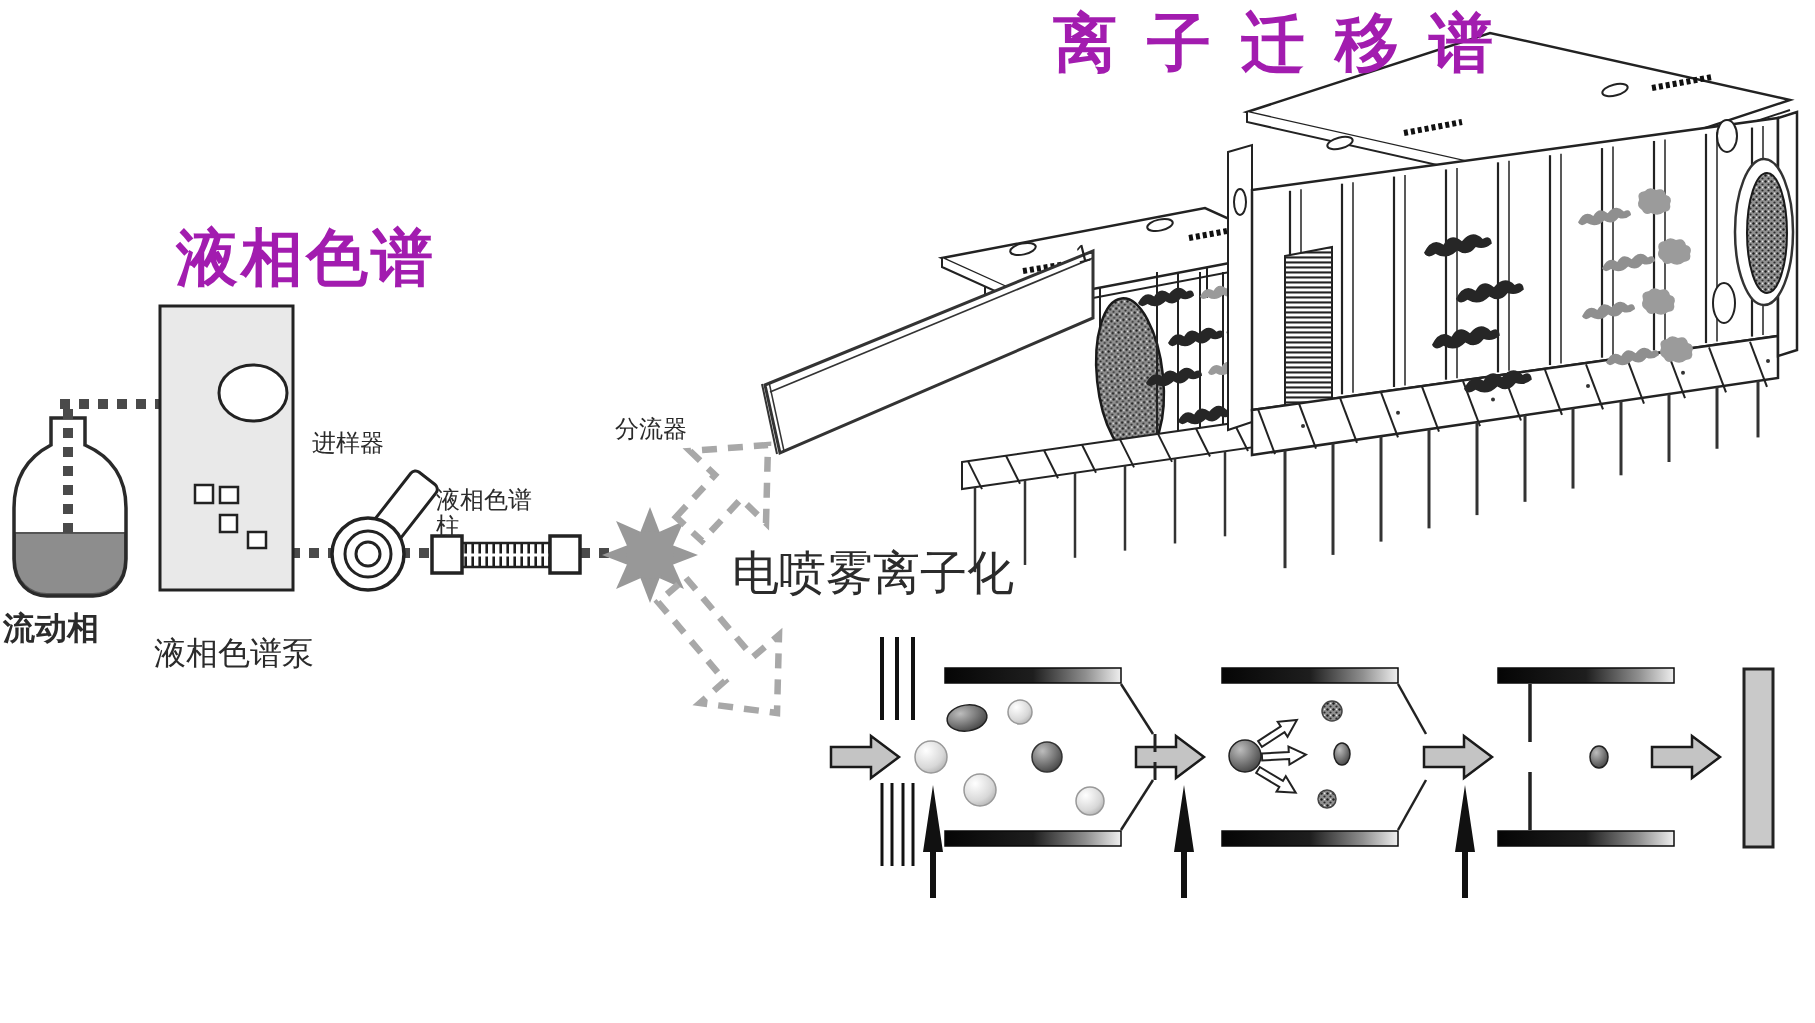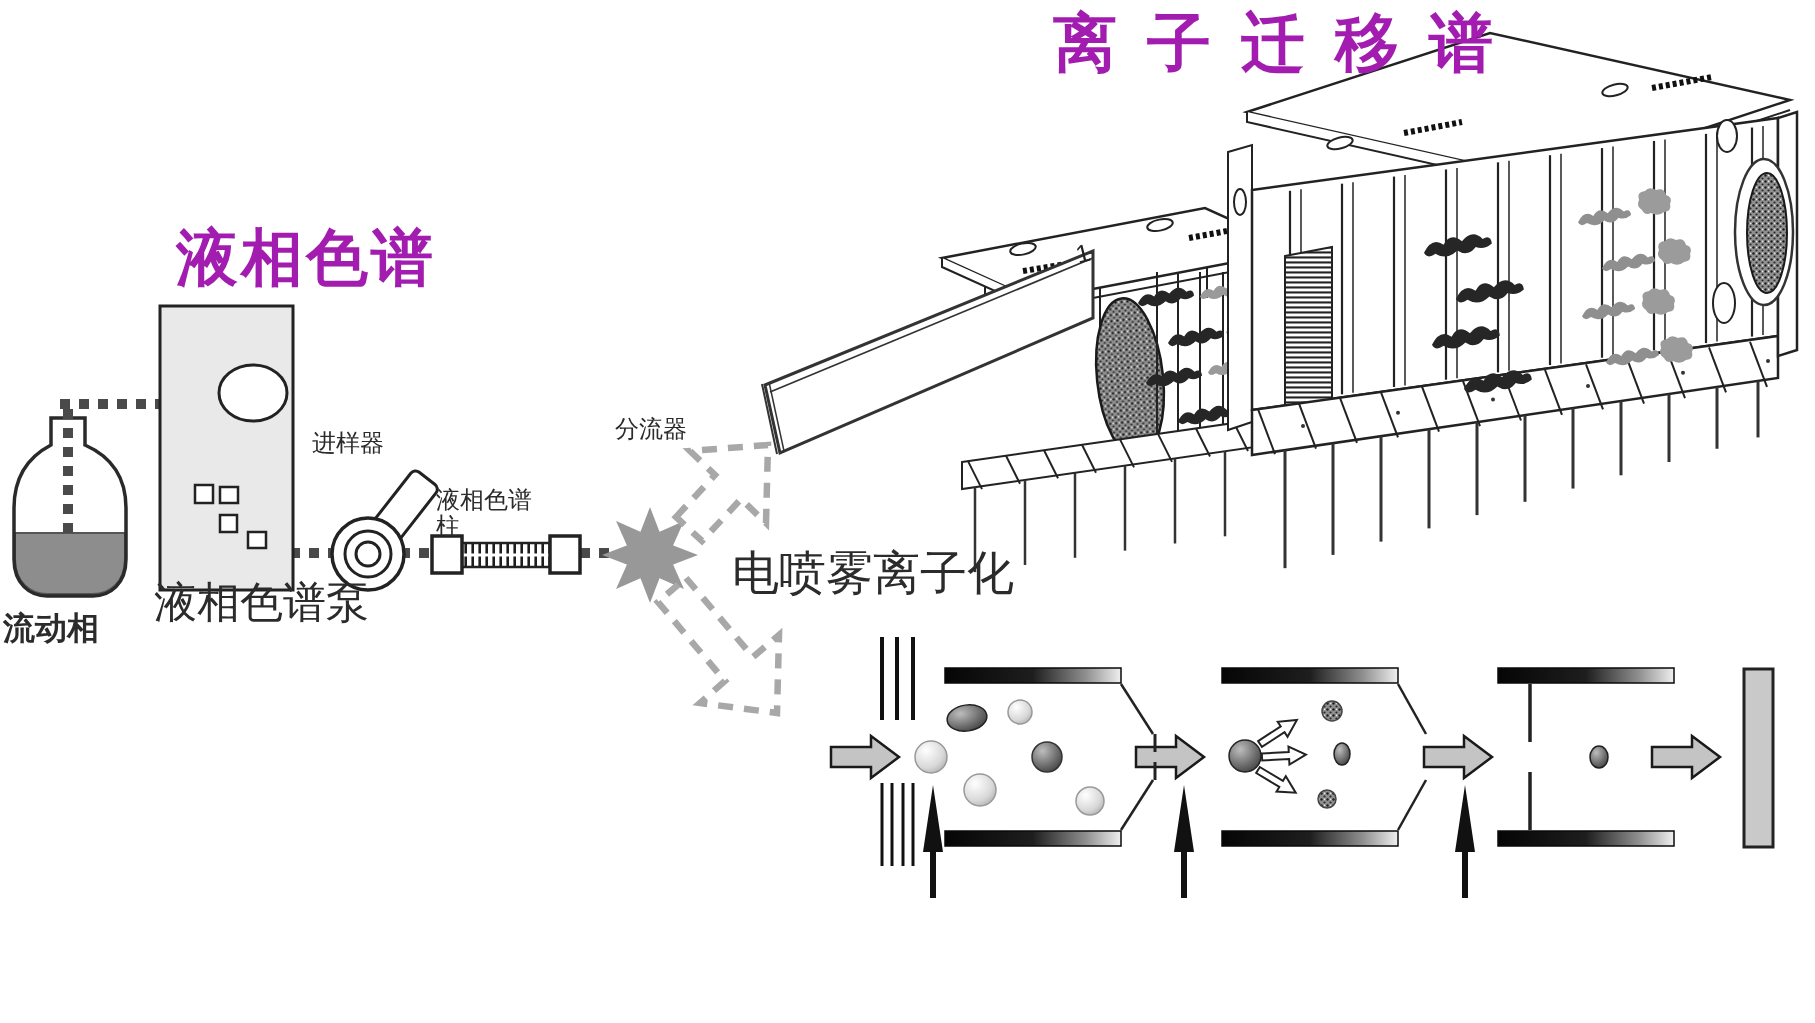--- a/index.html
+++ b/index.html
@@ -5,21 +5,21 @@
   html,body{margin:0;padding:0;background:#fff;}
   #stage{position:relative;width:1815px;height:1023px;background:#fff;overflow:hidden;
          font-family:"Liberation Sans","DejaVu Sans",sans-serif;}
   #art{position:absolute;left:0;top:0;}
   .lbl{position:absolute;color:#2b2b2b;font-size:24px;white-space:nowrap;line-height:1.08;}
   .ttl{position:absolute;color:#a21caf;font-weight:700;white-space:nowrap;}
   #t-lc{left:176px;top:216px;font-size:62px;letter-spacing:3px;}
   #t-ims{left:1053px;top:0px;font-size:64px;letter-spacing:30px;}
   #t-ms{left:850px;top:918px;font-size:62px;letter-spacing:5px;}
   #l-mobile{left:3px;top:611px;font-size:32px;font-weight:bold;}
-  #l-pump{left:154px;top:579px;font-size:43px;}
+  #l-pump{left:154px;top:636px;font-size:32px;}
   #l-inj{left:312px;top:430px;}
   #l-col{left:436px;top:487px;}
   #l-split{left:576px;top:416px;margin-left:39px;}
   #l-esi{left:712px;top:548px;font-size:47px;margin-left:20px;}
   #l-one{left:1076px;top:240px;font-size:25px;transform:rotate(-14deg);color:#222;}
 </style>
 </head>
 <body>
 
 <div id="stage">

